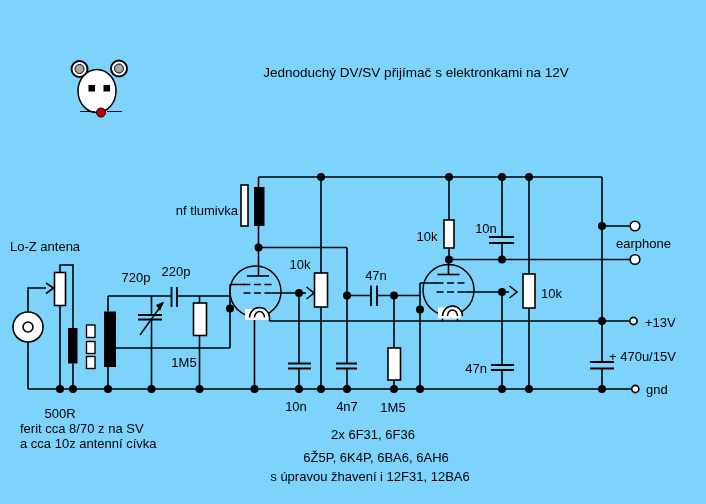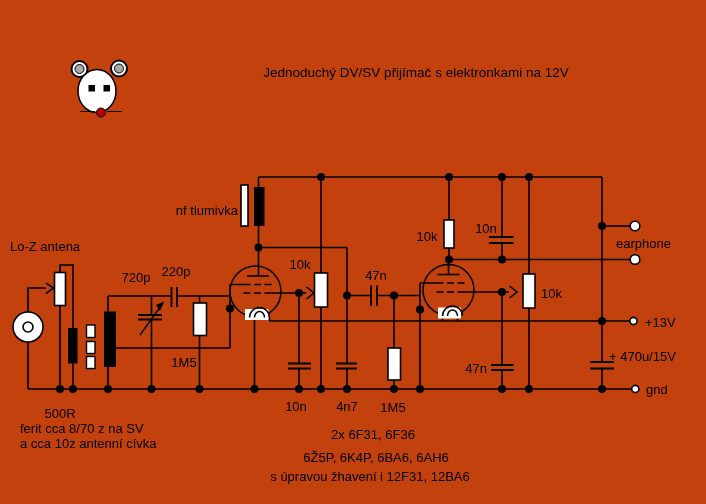--- a/index.html
+++ b/index.html
@@ -1,19 +1,19 @@
 <!DOCTYPE html>
 <html><head>
 <meta charset="utf-8">
 <style>
   html,body{margin:0;padding:0;background:#fff;}
   #canvas{
     position:relative;
     width:706px;height:504px;
-    background:#c2410c;
+    background:#7dd3fc;
     font-family:"Liberation Sans", sans-serif;
     overflow:hidden;
   }
   svg{display:block;}
   text{
     font-family:"Liberation Sans", sans-serif;
     font-size:13px;
     fill:#000;
   }
   .title-text{font-size:13.5px;}

